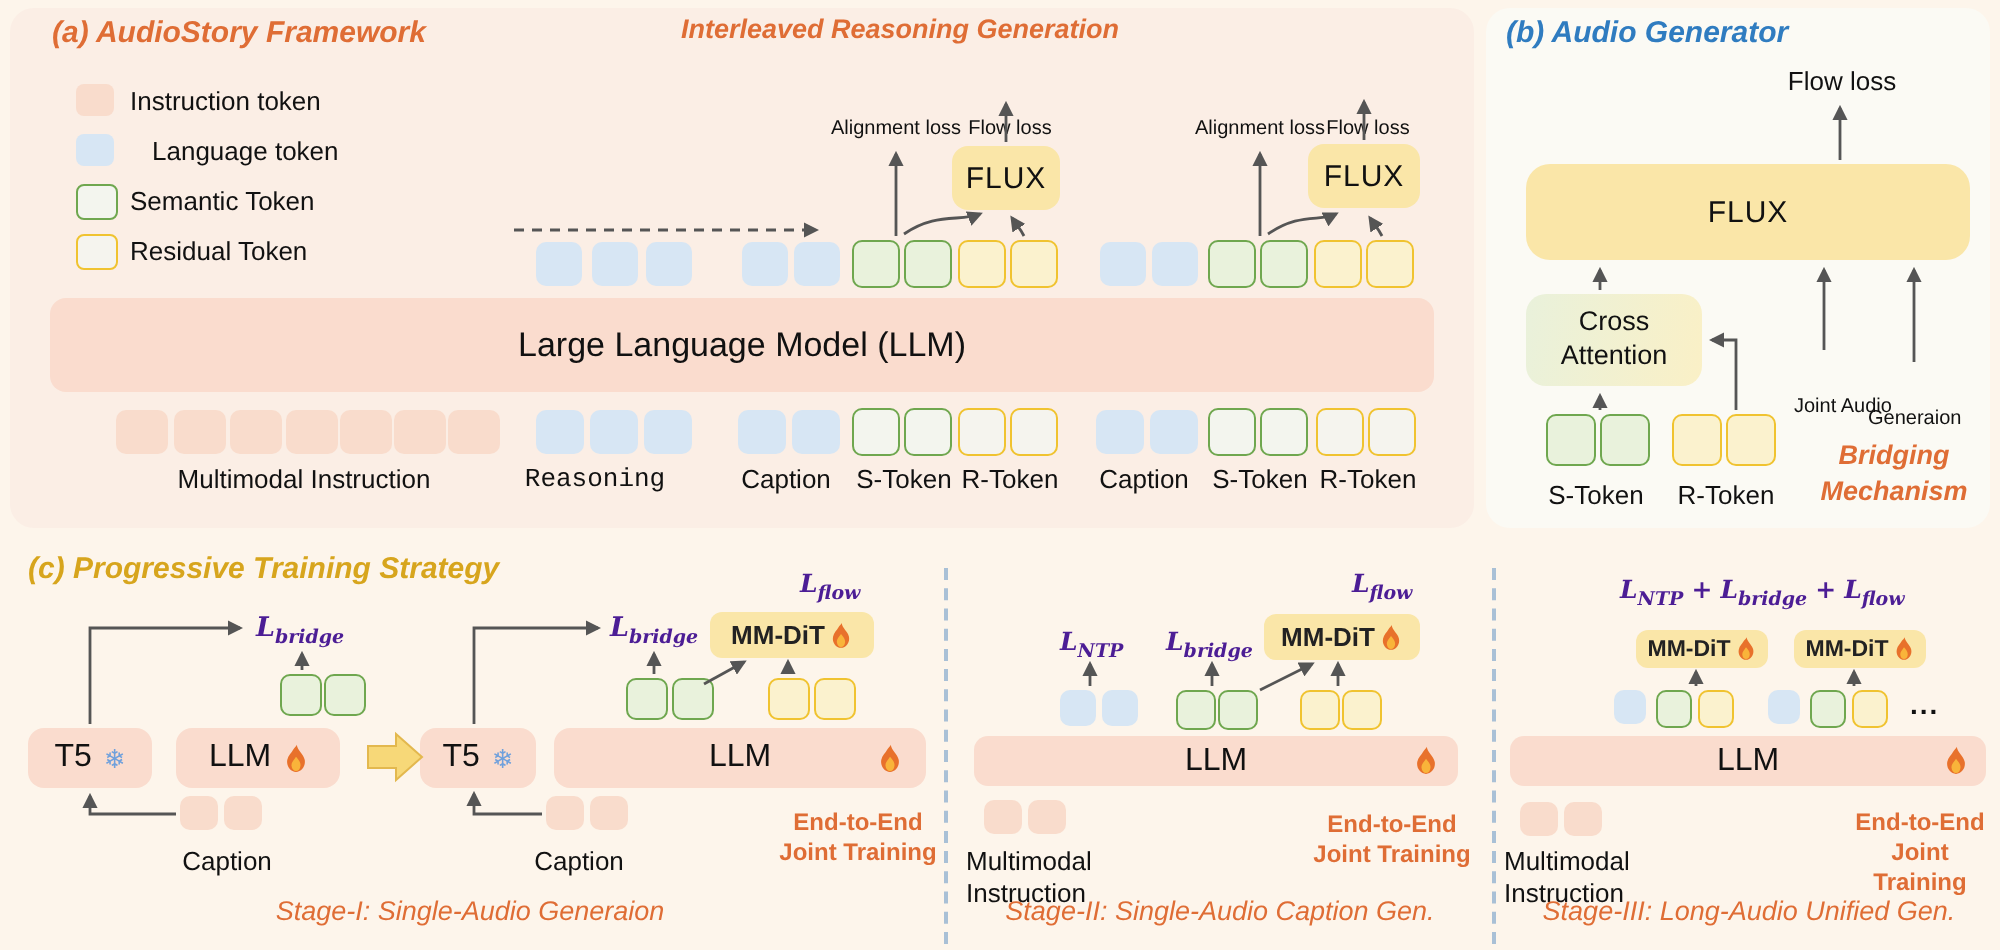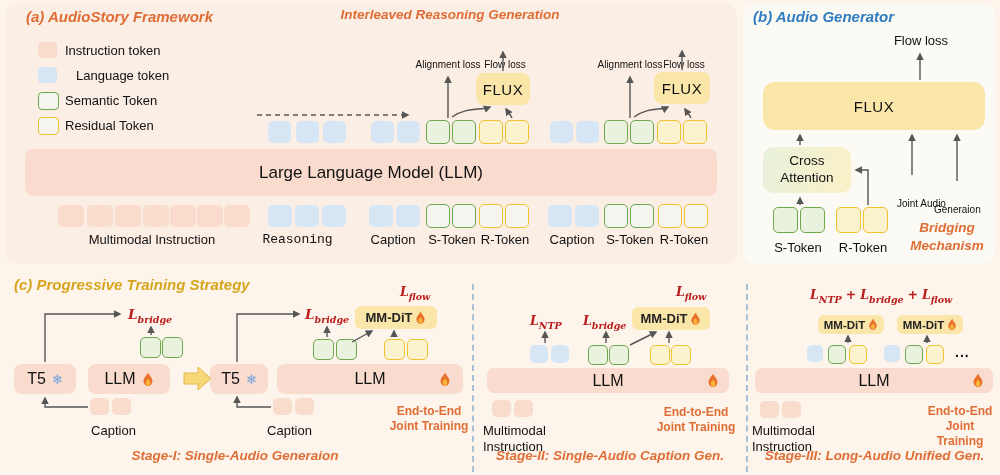--- a/index.html
+++ b/index.html
@@ -22,22 +22,22 @@
   .tgl{background:#F3F5EE;border:1.6px solid #6FA74F;}
   .ty{background:#FBF2CE;border:1.6px solid #F0C330;}
   .tyl{background:#F5F4EE;border:1.6px solid #F0C330;}
   .ybox{position:absolute;background:#FAE6A8;border-radius:8px;display:flex;align-items:center;justify-content:center;}
   .pbox{position:absolute;background:#FADCCE;border-radius:8px;display:flex;align-items:center;justify-content:center;}
   .flux{font-size:15px;letter-spacing:.5px;}
   .llmbar{font-size:17px;}
   .cross{background:linear-gradient(100deg,#E9F1DB,#FAF0C6);border-radius:10px;font-size:13.5px;text-align:center;line-height:1.25;display:flex;align-items:center;justify-content:center;position:absolute;}
   .mmdit{position:absolute;background:#FAE6A8;border-radius:6px;display:flex;align-items:center;justify-content:center;gap:3px;font-size:13px;font-weight:bold;color:#222;}
   .e2e{color:#DF6D35;font-weight:bold;font-size:12px;text-align:center;line-height:1.25;}
-  .stage{color:#DF6D35;font-weight:bold;font-style:italic;font-size:13.5px;text-align:center;white-space:nowrap;}
-  .math{font-family:"DejaVu Serif",serif;font-style:italic;font-weight:bold;font-size:13.5px;color:#b91c1c;white-space:nowrap;}
+  .stage{color:#DF6D35;font-weight:normal;font-style:italic;font-size:13.5px;text-align:center;white-space:nowrap;}
+  .math{font-family:"DejaVu Serif",serif;font-style:italic;font-weight:bold;font-size:13.5px;color:#4c1d95;white-space:nowrap;}
   .math sub{font-size:9.5px;}
   .mrow{display:flex;align-items:flex-start;gap:4px;}
   .sep{position:absolute;border-left:2px dashed #A9C0D6;width:0;}
   .snow{color:#6FA0DC;font-size:13px;margin-left:6px;}
   .flame{margin-left:6px;}
   .legend-chip{position:absolute;width:19px;height:16px;border-radius:4px;}
   .legend-lbl{position:absolute;font-size:13px;white-space:nowrap;}
   svg.overlay{position:absolute;left:0;top:0;pointer-events:none;}
   .ell{font-size:14px;font-weight:bold;letter-spacing:1px;}
 </style>

